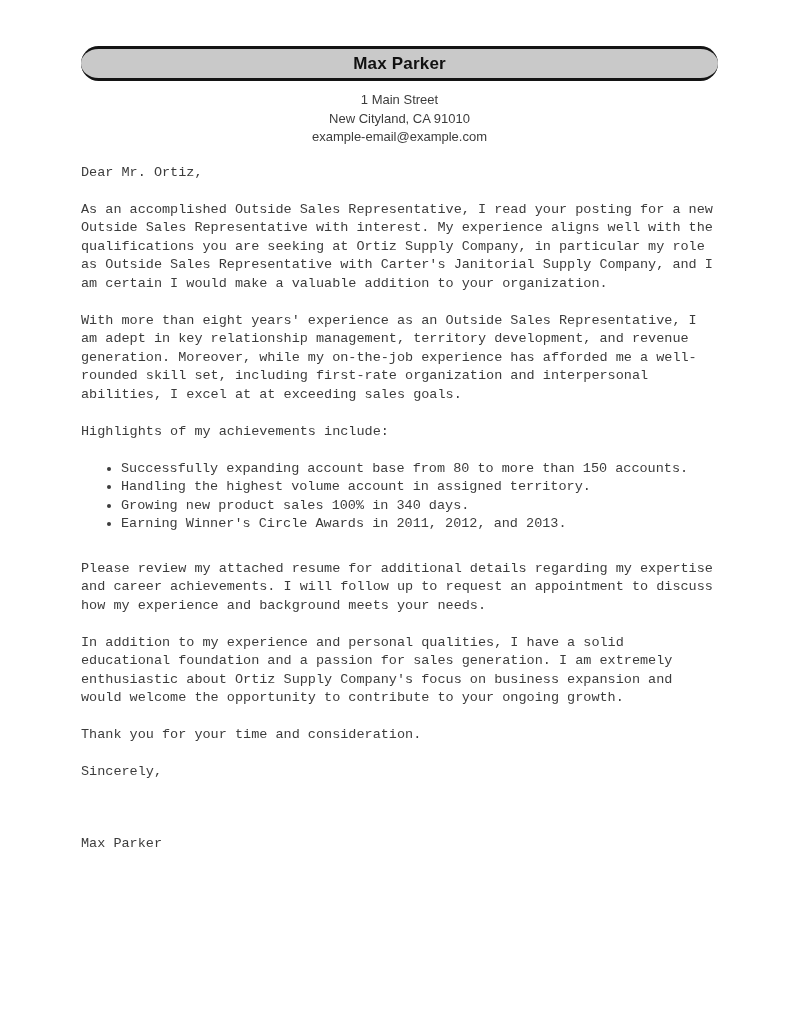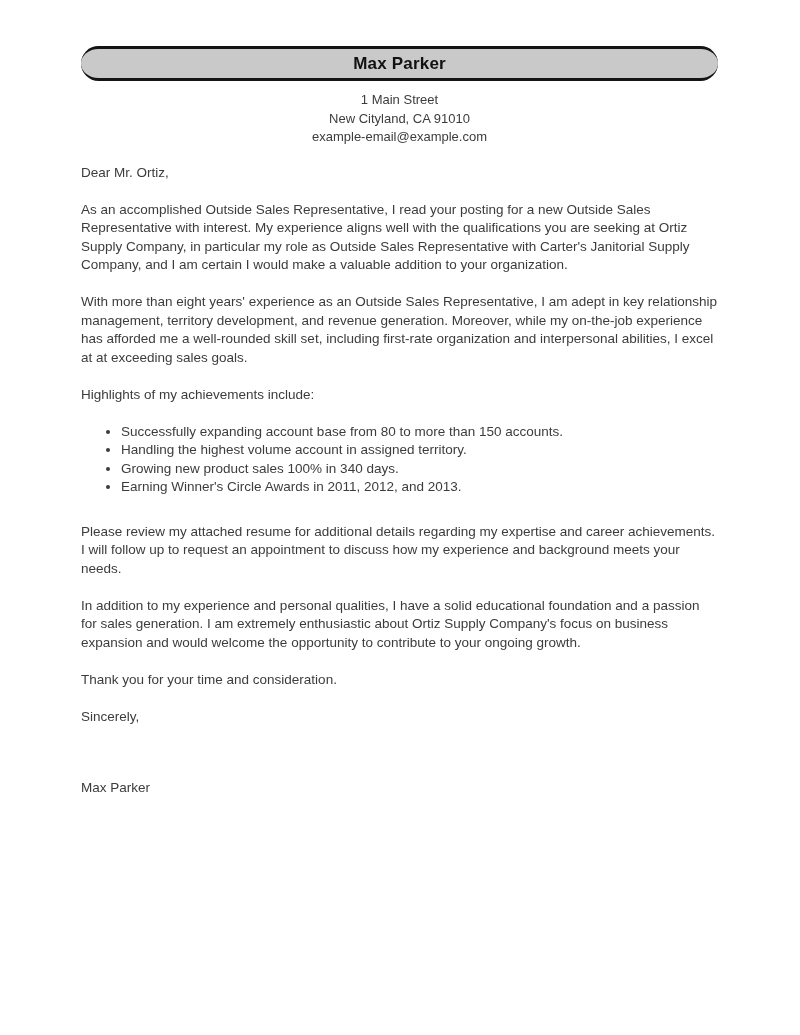--- a/index.html
+++ b/index.html
@@ -40,20 +40,21 @@
   }
   .contact {
     text-align: center;
     margin-top: 10px;
     font-size: 13px;
     line-height: 18.5px;
   }
   .body-text {
     font-size: 13.5px;
     line-height: 18.5px;
+    font-family: Liberation Mono, monospace;
   }
   .body-text p { margin: 18.5px 0; }
   .salutation { margin-top: 17px !important; }
   ul.highlights {
     margin: 10px 0 26px 0;
     padding-left: 40px;
   }
   ul.highlights li {
     line-height: 18.5px;
     list-style-type: disc;

